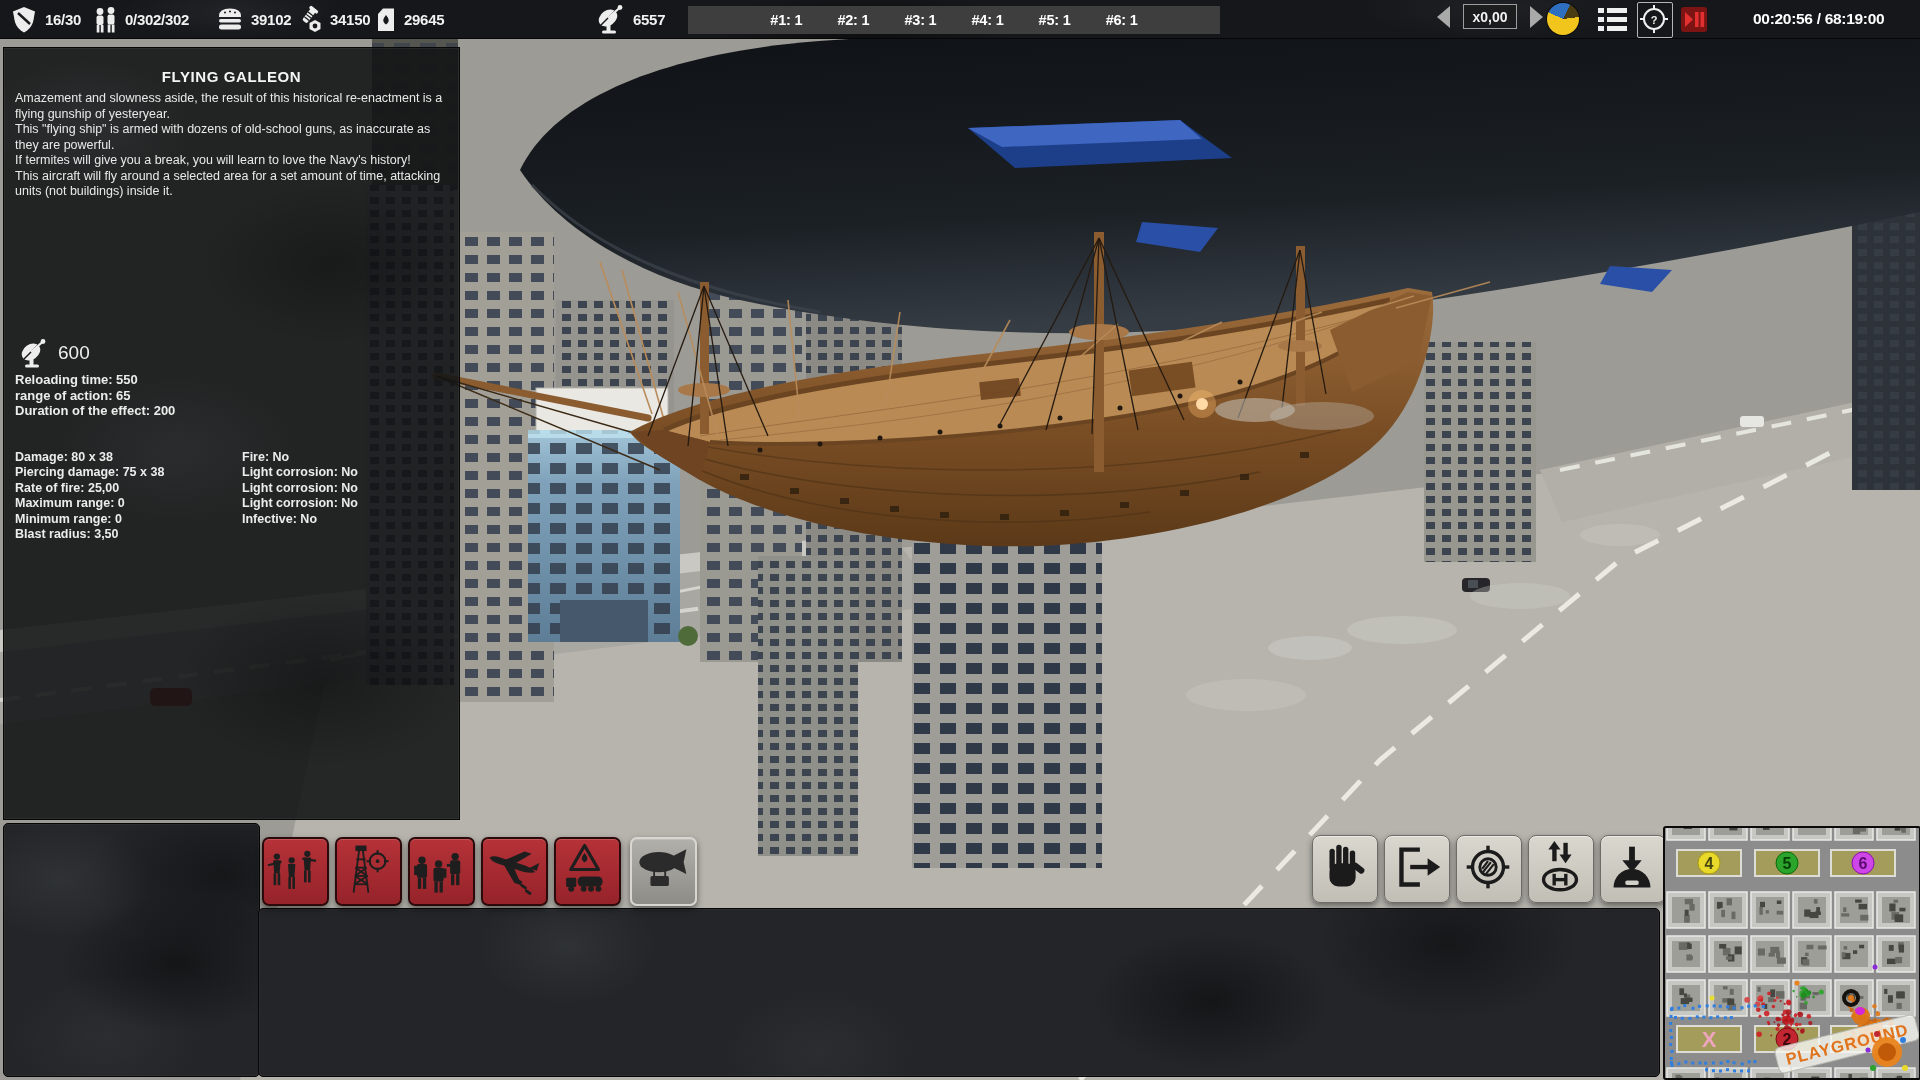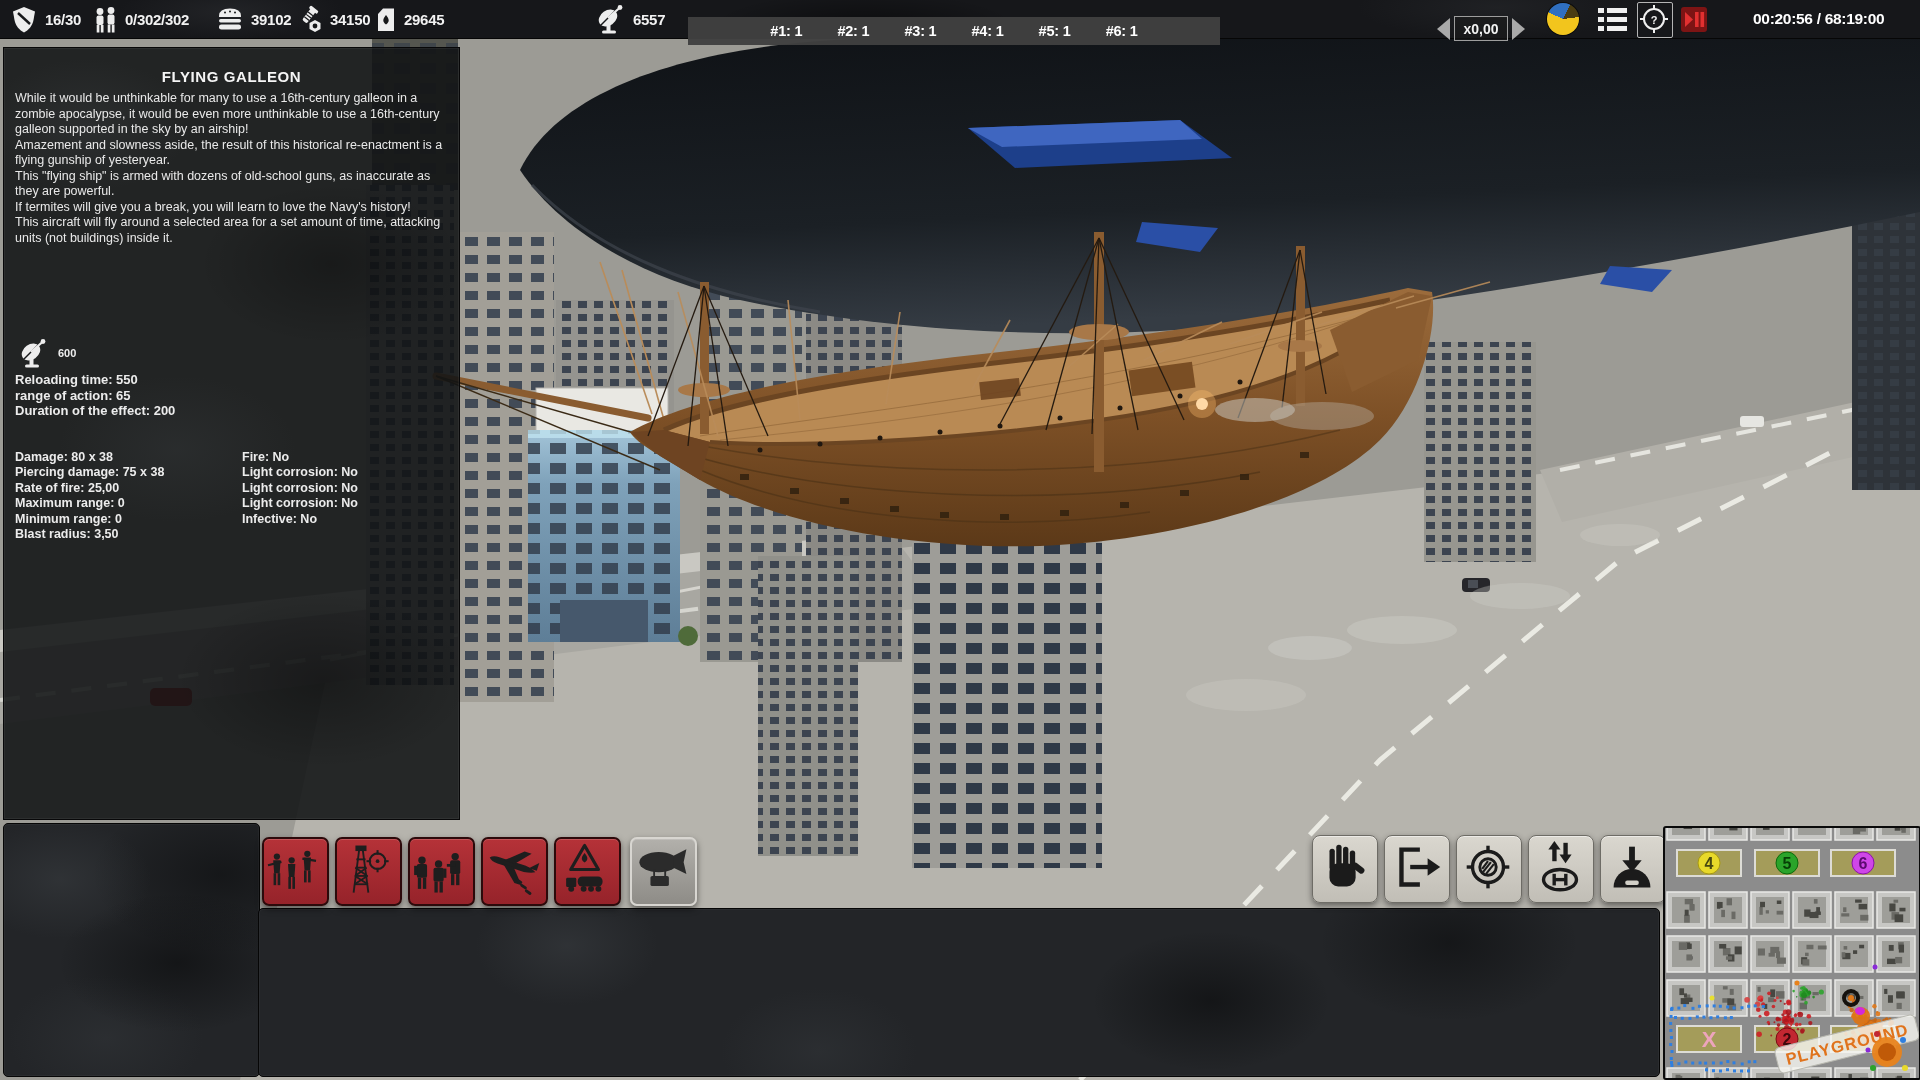--- a/index.html
+++ b/index.html
@@ -11,24 +11,24 @@
   
   #topbar{position:absolute;left:0;top:0;width:1920px;height:38px;z-index:30;
     background:
       radial-gradient(160px 40px at 12% 30%, rgba(70,72,76,.25), transparent 70%),
       radial-gradient(220px 50px at 45% 70%, rgba(0,0,0,.45), transparent 70%),
       radial-gradient(200px 45px at 78% 20%, rgba(66,68,72,.22), transparent 70%),
       #16171a;
     border-bottom:1px solid #060606;}
   .res{position:absolute;top:0;height:38px;display:flex;align-items:center;gap:7px;}
   .res .val{font-size:15px;font-weight:700;letter-spacing:-.3px;color:#f2f2f2;white-space:nowrap;}
-  #groupbar{position:absolute;left:688px;top:17px;width:532px;height:28px;background:rgba(64,64,64,.97);
+  #groupbar{position:absolute;left:688px;top:6px;width:532px;height:28px;background:rgba(64,64,64,.97);
     display:flex;align-items:center;justify-content:center;gap:35px;}
   .grp{font-size:14.5px;font-weight:700;letter-spacing:-.2px;color:#fff;white-space:nowrap;cursor:pointer;}
-  #speedctl{position:absolute;left:1437px;top:16px;display:flex;align-items:center;gap:4px;}
+  #speedctl{position:absolute;left:1437px;top:4px;display:flex;align-items:center;gap:13px;}
   .tri-l{width:0;height:0;border-top:11px solid transparent;border-bottom:11px solid transparent;border-right:13px solid #a9a9a9;}
   .tri-r{width:0;height:0;border-top:11px solid transparent;border-bottom:11px solid transparent;border-left:13px solid #a9a9a9;}
   #speedbox{min-width:46px;height:23px;border:1px solid #9d9d9d;background:rgba(28,28,28,.55);
     display:flex;align-items:center;justify-content:center;font-size:14px;font-weight:700;padding:0 3px;}
   #pie{position:absolute;left:1547px;top:3px;width:32px;height:32px;border-radius:50%;cursor:pointer;
     background:conic-gradient(from 295deg,#2f6fc0 0deg 92deg,#4a3c12 92deg 148deg,#f2c51d 148deg 360deg);
     box-shadow:0 0 0 1px rgba(0,0,0,.6);}
   #listbtn{position:absolute;left:1598px;top:8px;cursor:pointer;}
   #helpbtn{position:absolute;left:1637px;top:2px;width:34px;height:34px;border:1px solid #b5b5b5;border-radius:2px;cursor:pointer;}
   #pausebtn{position:absolute;left:1681px;top:7px;cursor:pointer;}
@@ -40,21 +40,21 @@
       radial-gradient(150px 95px at 18% 10%, rgba(95,100,106,.16), transparent 70%),
       radial-gradient(190px 115px at 72% 28%, rgba(0,0,0,.28), transparent 70%),
       radial-gradient(170px 105px at 38% 52%, rgba(88,94,100,.14), transparent 70%),
       radial-gradient(210px 125px at 70% 82%, rgba(0,0,0,.3), transparent 70%),
       rgba(17,19,21,.88);
     border:1px solid #070708;box-shadow:inset 0 0 0 1px rgba(255,255,255,.05);}
   #infopanel h1{margin:0;padding-top:20px;text-align:center;font-size:15px;font-weight:700;letter-spacing:.6px;color:#f5f5f5;}
   #desc{position:absolute;left:11px;right:10px;top:43px;font-size:12.5px;line-height:1.24;color:#e9e9e9;}
   #desc p{margin:0;}
   #costrow{position:absolute;left:15px;top:289px;display:flex;align-items:center;gap:9px;}
-  #costrow .val{font-size:11px;font-weight:700;color:#eee;}
+  #costrow .val{font-size:19px;font-weight:400;color:#eee;}
   #params{position:absolute;left:11px;top:324px;font-size:13px;line-height:15.5px;font-weight:600;color:#ececec;}
   .statcol{position:absolute;top:402px;font-size:12.5px;line-height:15.4px;font-weight:600;color:#ececec;}
   #statsL{left:11px;width:215px;}
   #statsR{left:238px;width:210px;}
   .statcol div{white-space:nowrap;}
 
   
   .darkpanel{position:absolute;z-index:18;border:1px solid #060606;border-radius:5px;
     background:
       radial-gradient(130px 85px at 22% 22%, rgba(62,66,70,.45), transparent 70%),
@@ -415,21 +415,20 @@
         <rect x="19.5" y="5" width="3.6" height="15" fill="#e23030"></rect>
       </svg>
     </div>
 
     <div id="clock">00:20:56 / 68:19:00</div>
   </header>
 
   <aside id="infopanel">
     <h1>FLYING GALLEON</h1>
     <div id="desc">
-      <p>While it would be unthinkable for many to use a 16th-century galleon in a zombie apocalypse, it would be even more unthinkable to use a 16th-century galleon supported in the sky by an airship!</p>
       <p>Amazement and slowness aside, the result of this historical re-enactment is a flying gunship of yesteryear.</p>
       <p>This "flying ship" is armed with dozens of old-school guns, as inaccurate as they are powerful.</p>
       <p>If termites will give you a break, you will learn to love the Navy's history!</p>
       <p>This aircraft will fly around a selected area for a set amount of time, attacking units (not buildings) inside it.</p>
     </div>
 
     <div id="costrow">
       <svg width="30" height="32" viewBox="0 0 30 30">
         <ellipse cx="12" cy="14" rx="10" ry="7.5" transform="rotate(-35 12 14)" fill="#ededed"></ellipse>
         <line x1="5" y1="21" x2="20" y2="6" stroke="#17181a" stroke-width="1.4"></line>

